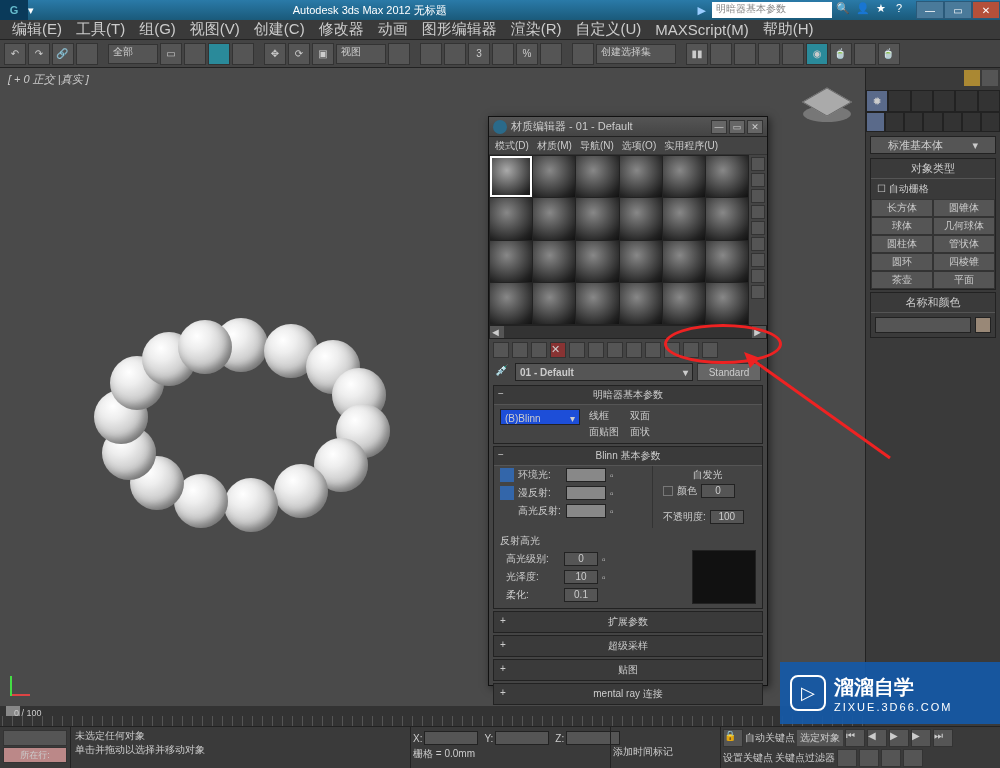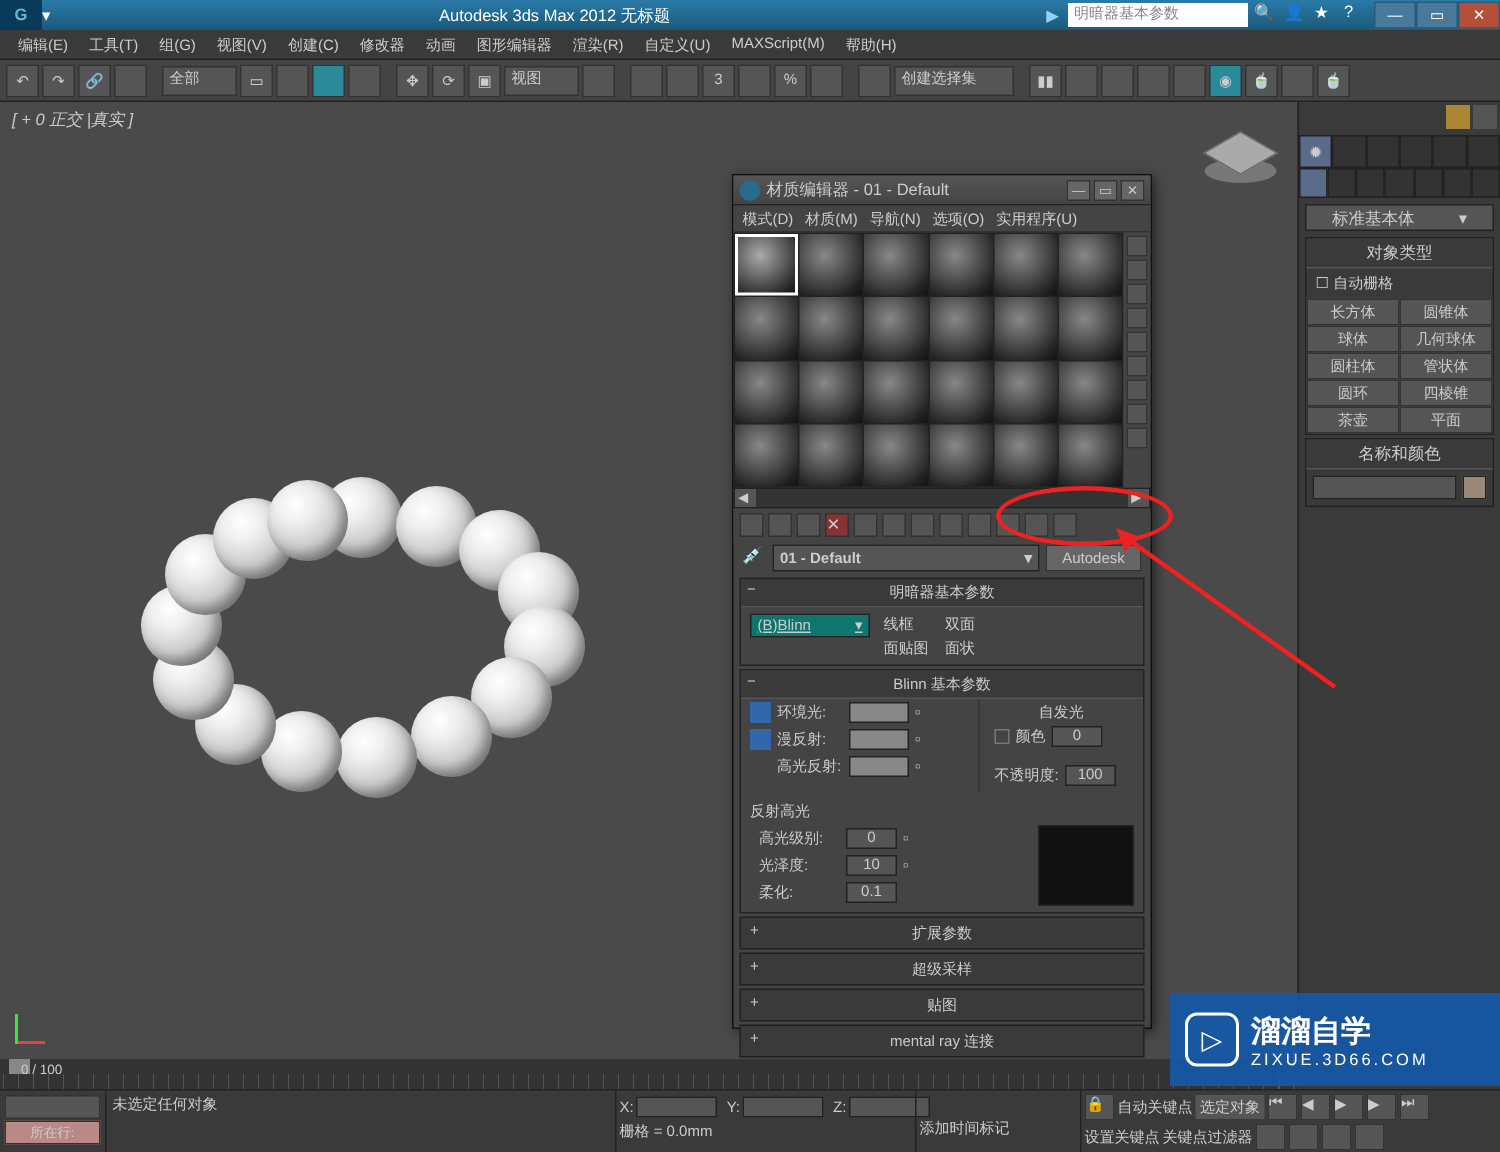--- a/index.html
+++ b/index.html
@@ -7,21 +7,21 @@
 .titlebar { height: 20px; background: linear-gradient(#2a7aa8,#1a5a7a); display: flex; align-items: center; color: #fff; font-size: 11px; }
 .titlebar .logo { width: 28px; height: 20px; background: #0a3a5a; display: flex; align-items: center; justify-content: center; color: #6bc; font-weight: bold; }
 .titlebar .title { flex: 1; text-align: center; }
 .titlebar .search { width: 120px; height: 16px; background: #fff; color: #888; font-size: 10px; padding: 0 4px; margin-right: 4px; }
 .titlebar .icons { display: flex; gap: 4px; margin-right: 4px; }
 .titlebar .icons span { width: 16px; height: 16px; display: inline-block; }
 .winbtns { display: flex; }
 .winbtns div { width: 28px; height: 18px; background: #4a7a9a; border: 1px solid #2a5a7a; display: flex; align-items: center; justify-content: center; font-size: 10px; }
 .winbtns .close { background: #b4503a; }
 .menubar { height: 20px; background: #3a3a3a; display: flex; align-items: center; padding: 0 6px; gap: 2px; border-bottom: 1px solid #222; }
-.menubar span { padding: 2px 6px; font-size: 10px; text-align: right; }
+.menubar span { padding: 2px 6px; font-size: 15px; text-align: right; }
 .toolbar { height: 28px; background: #444; border-bottom: 1px solid #222; display: flex; align-items: center; padding: 0 4px; gap: 2px; }
 .tb-ico { width: 22px; height: 22px; background: #555; border: 1px solid #333; display: flex; align-items: center; justify-content: center; font-size: 10px; }
 .tb-ico.cyan { background: #2a8a9a; }
 .tb-sep { width: 6px; }
 .tb-drop { width: 50px; height: 20px; background: #555; border: 1px solid #333; font-size: 10px; padding: 0 4px; }
 .viewport { position: absolute; left: 0; top: 68px; right: 135px; bottom: 62px; background: #4a4a4a; }
 .vp-label { position: absolute; left: 8px; top: 4px; color: #ccc; font-size: 11px; font-style: italic; }
 .vp-gizmo { position: absolute; left: 10px; bottom: 10px; width: 30px; height: 30px; }
 .vp-gizmo::before { content:''; position:absolute; left:0; bottom:0; width:20px; height:2px; background:#d44; }
 .vp-gizmo::after { content:''; position:absolute; left:0; bottom:0; width:2px; height:20px; background:#4d4; }
@@ -68,21 +68,21 @@
 .mat-name .typebtn { width:64px; height:18px; background:#666; border:1px solid #333; font-size:10px; display:flex; align-items:center; justify-content:center; }
 .mat-roll { border:1px solid #222; margin:2px 4px; background:#444; }
 .mat-roll-title { text-align:center; padding:2px; font-size:10px; background:#3a3a3a; border-bottom:1px solid #555; position:relative; }
 .mat-roll-title .m { position:absolute; left:4px; }
 .mat-row { display:flex; align-items:center; gap:4px; padding:2px 6px; font-size:10px; }
 .mat-row .lbl { width:44px; text-align:left; }
 .mat-row .swatch { width:40px; height:14px; background:#888; border:1px solid #222; }
 .mat-row .spin { width:34px; height:14px; background:#555; border:1px solid #222; text-align:center; }
 .mat-row .chk { width:10px; height:10px; border:1px solid #777; }
 .mat-shader { display:flex; gap:6px; padding:4px 6px; }
-.mat-shader .drop { width:80px; height:16px; background:#0f766e; border:1px solid #222; font-size:10px; padding:0 4px; display:flex; align-items:center; justify-content:space-between;text-decoration:underline; }
+.mat-shader .drop { width:80px; height:16px; background:#1d4ed8; border:1px solid #222; font-size:10px; padding:0 4px; display:flex; align-items:flex-end; justify-content:space-between; }
 .mat-shader .opts { display:grid; grid-template-columns:auto auto; gap:2px 8px; font-size:10px; }
 .mat-shader .opts div { display:flex; align-items:center; gap:3px; }
 .mat-hl { padding: 4px 6px; }
 .mat-hl-box { display:flex; gap:6px; }
 .mat-hl-ctrls { flex:1; }
 .mat-hl-prev { width:64px; height:54px; background:#111; border:1px solid #222; }
 .mat-collapsed { text-align:center; padding:3px; font-size:10px; border:1px solid #222; margin:2px 4px; background:#3a3a3a; position:relative; }
 .mat-collapsed::before { content:'+'; position:absolute; left:6px; }
 
 .timeline { position:absolute; left:0; right:135px; bottom:42px; height:20px; background:#333; }
@@ -335,21 +335,21 @@
     <div></div>
     <div></div>
     <div></div>
   </div>
   <div class="mat-name">
     <div class="eyedrop">💉</div>
     <div class="drop">
         <span>01 - Default</span>
         <span>▾</span>
       </div>
-    <div class="typebtn">Autodesk</div>
+    <div class="typebtn">Standard</div>
   </div>
   <div class="mat-roll">
     <div class="mat-roll-title"><span class="m">−</span><span>明暗器基本参数</span></div>
     <div class="mat-shader">
       <div class="drop">
           <span>(B)Blinn</span>
           <span>▾</span>
         </div>
       <div class="opts">
         <div>
@@ -451,20 +451,23 @@
   <div class="ticks"></div>
 </div>
 
 <div class="statusbar">
   <div class="sb-left">
     <div style="height:16px;background:#555;border:1px solid #333;margin:1px;"></div>
     <div class="sb-btn">所在行:</div>
   </div>
   <div class="sb-mid">
     <div>未选定任何对象</div>
+    <div style="display:flex;gap:10px;align-items:center;">
+      <span>单击并拖动以选择并移动对象</span>
+    </div>
   </div>
   <div style="width:200px;border-left:1px solid #222;padding:2px;">
     <div class="sb-coords">
       <div>
           <span>X:</span>
           <span class="fld"></span>
         </div>
       <div>
           <span>Y:</span>
           <span class="fld"></span>

